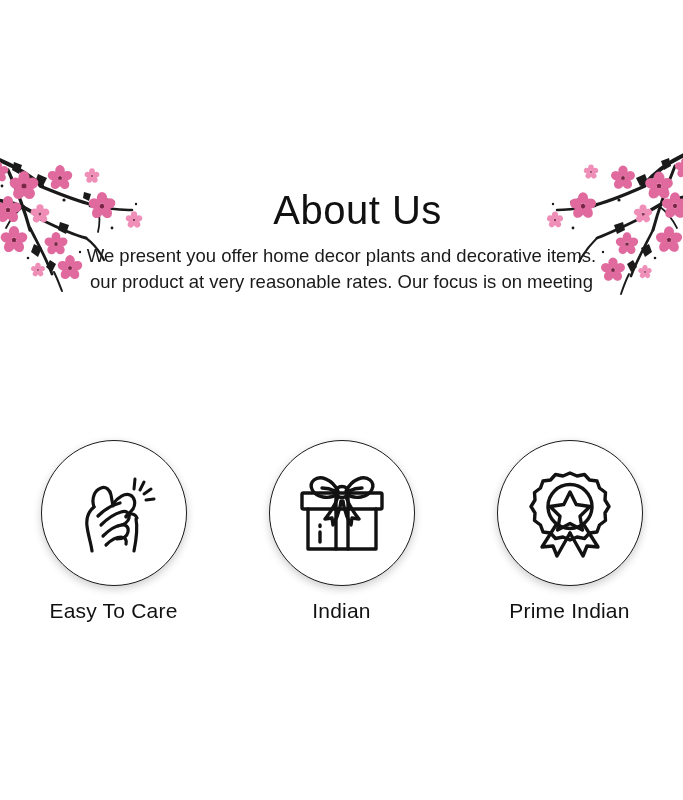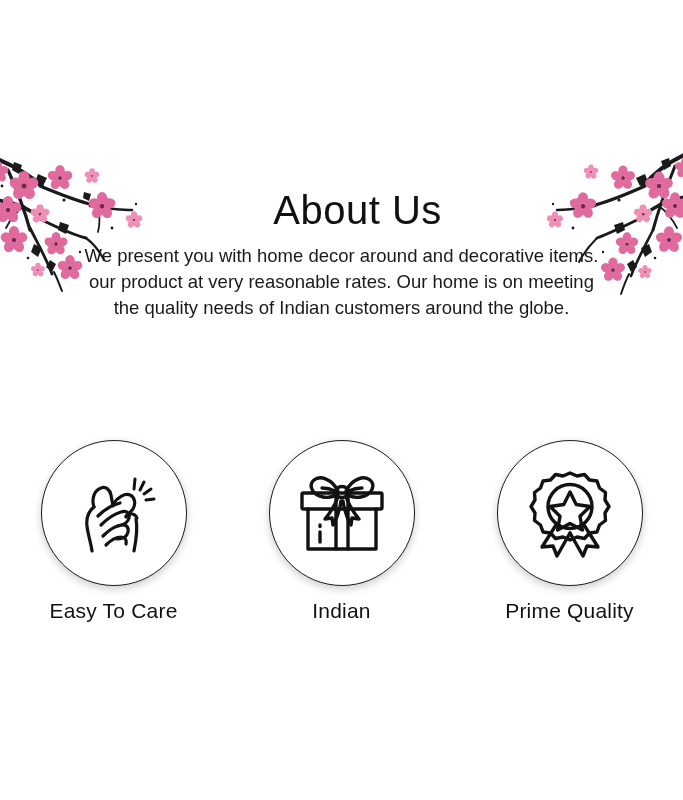--- a/index.html
+++ b/index.html
@@ -400,23 +400,22 @@
           </g>
           <circle cx="0" cy="0" r="2" fill="#8c3357"></circle>
         </g>
       </g>
     </svg>
   </div>
 
   <div class="about-block">
     <h1 class="about-title">About Us</h1>
     <div class="about-body">
-      <span class="ln">We present you with home decor around and decorative items.</span>
-      <span class="ln">our product at very reasonable rates. Our home is on meeting</span>
-      <span class="ln">the quality needs of Indian customers around the globe.</span>
+      <span class="ln">We present you offer home decor plants and decorative items.</span>
+      <span class="ln">our product at very reasonable rates. Our focus is on meeting</span>
     </div>
   </div>
 
   <div class="features">
 
     <div class="feature">
       <div class="feature-circle">
         <span>
           <svg width="100" height="100" viewBox="0 0 100 100" xmlns="http://www.w3.org/2000/svg">
             <g fill="none" stroke="#121212" stroke-width="3.2" stroke-linecap="round" stroke-linejoin="round">
@@ -498,17 +497,17 @@
                        L14.5 57.5 L15 50 L11 43.5 L15 37 L14.5 29.5 L20.5 25 L23 18
                        L30.5 17 L35.5 11.5 L43 13 Z"></path>
 
               <circle cx="50" cy="43.5" r="22"></circle>
 
               <path d="M50 29 L56.2 41.5 L70 43.5 L60 53.2 L62.4 67 L50 60.5 L37.6 67 L40 53.2 L30 43.5 L43.8 41.5 Z"></path>
             </g>
           </svg>
         </span>
       </div>
-      <div class="feature-label">Prime Quality</div>
+      <div class="feature-label">Prime Indian</div>
     </div>
 
   </div>
 </div>
 
 </body></html>

